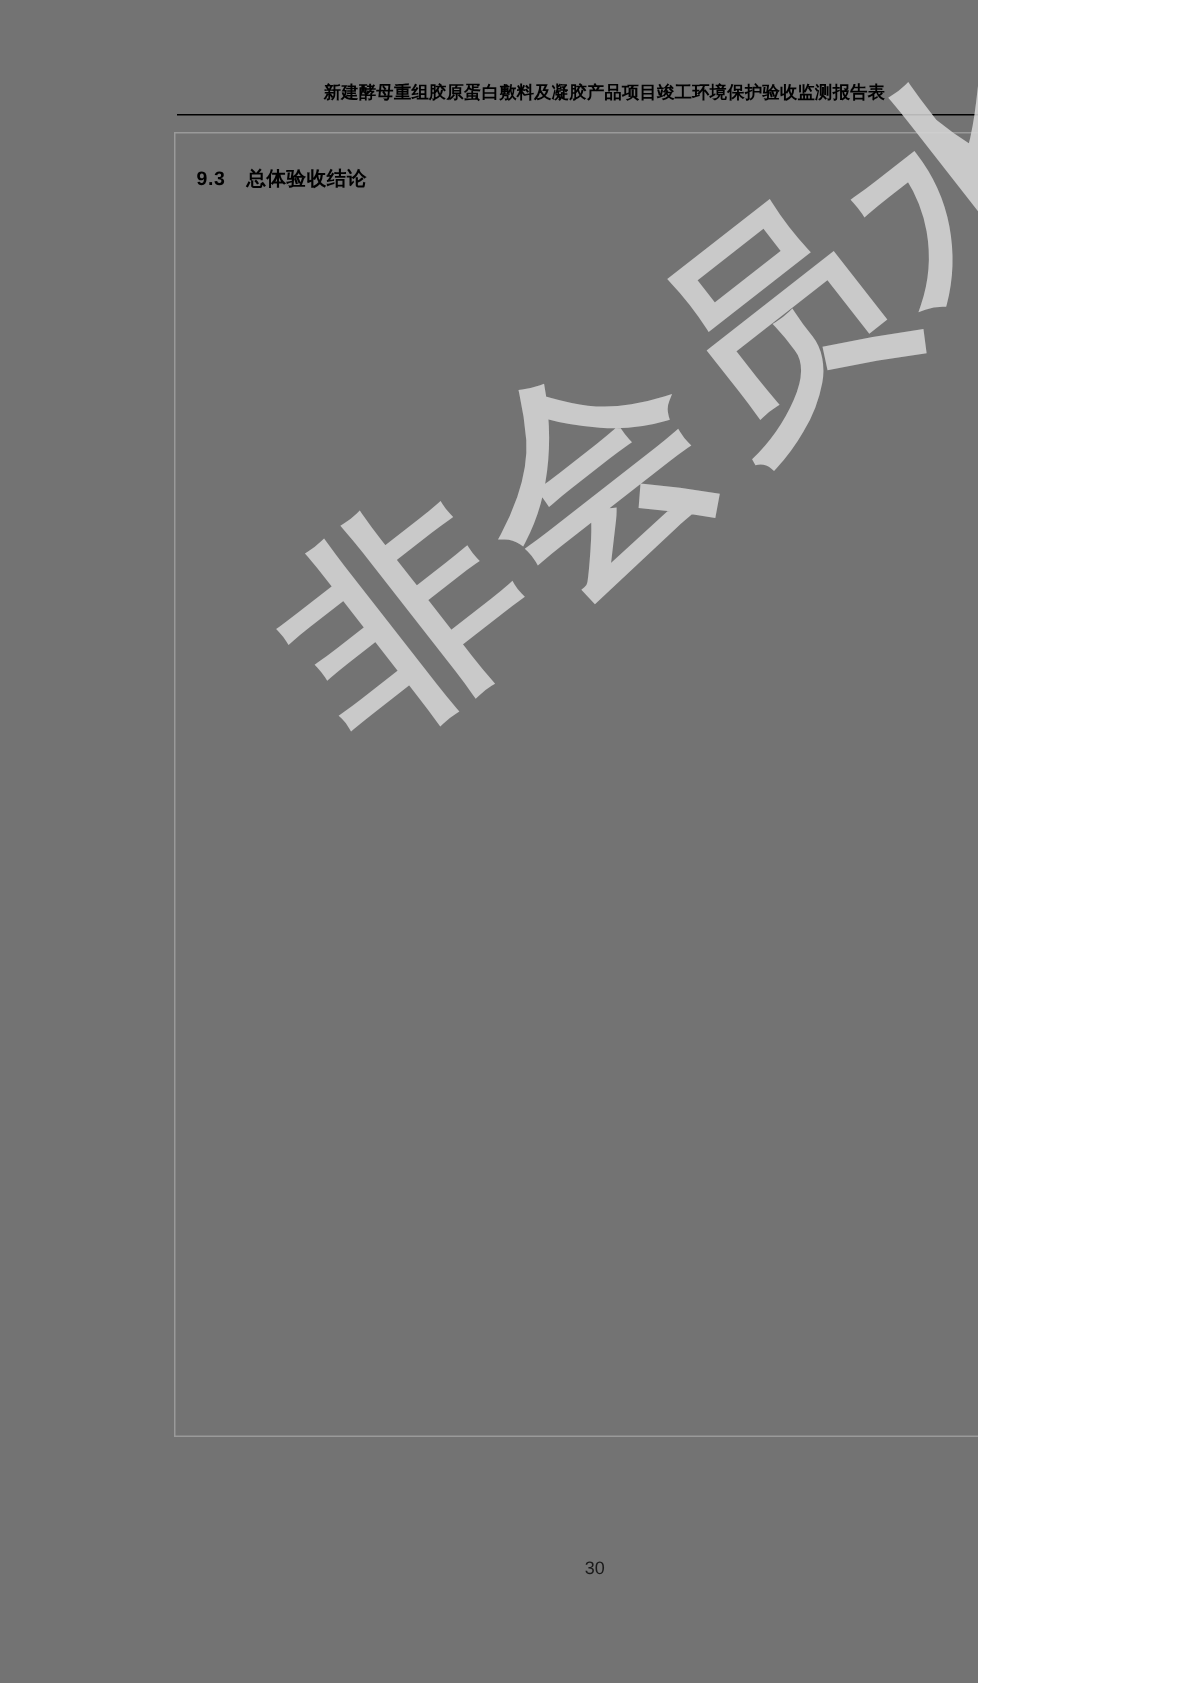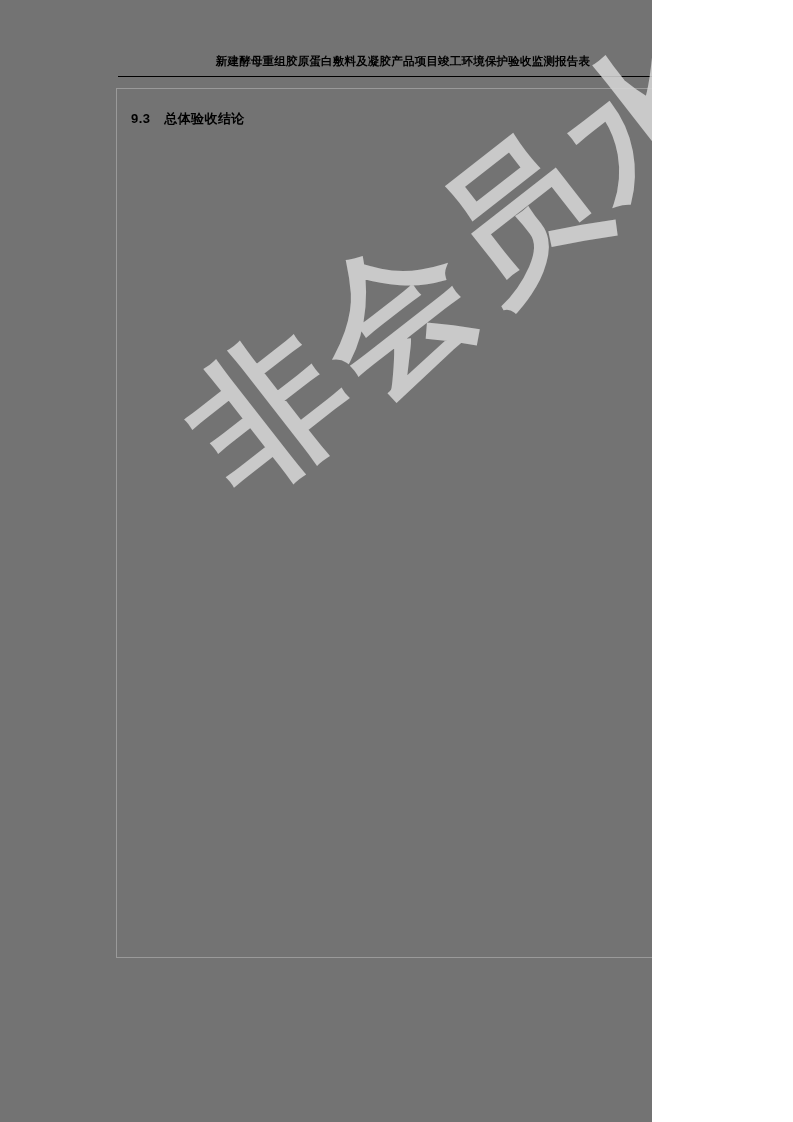--- a/index.html
+++ b/index.html
@@ -136,14 +136,15 @@
     <h3 class="section-title">
       <span class="num">9.3</span><span>总体验收结论</span>
     </h3>
 
   </div>
 
   <div class="watermark">
     <span>非会员水印</span>
   </div>
 
+  <div class="page-number">30</div>
 
 </div>
 
 </body></html>

